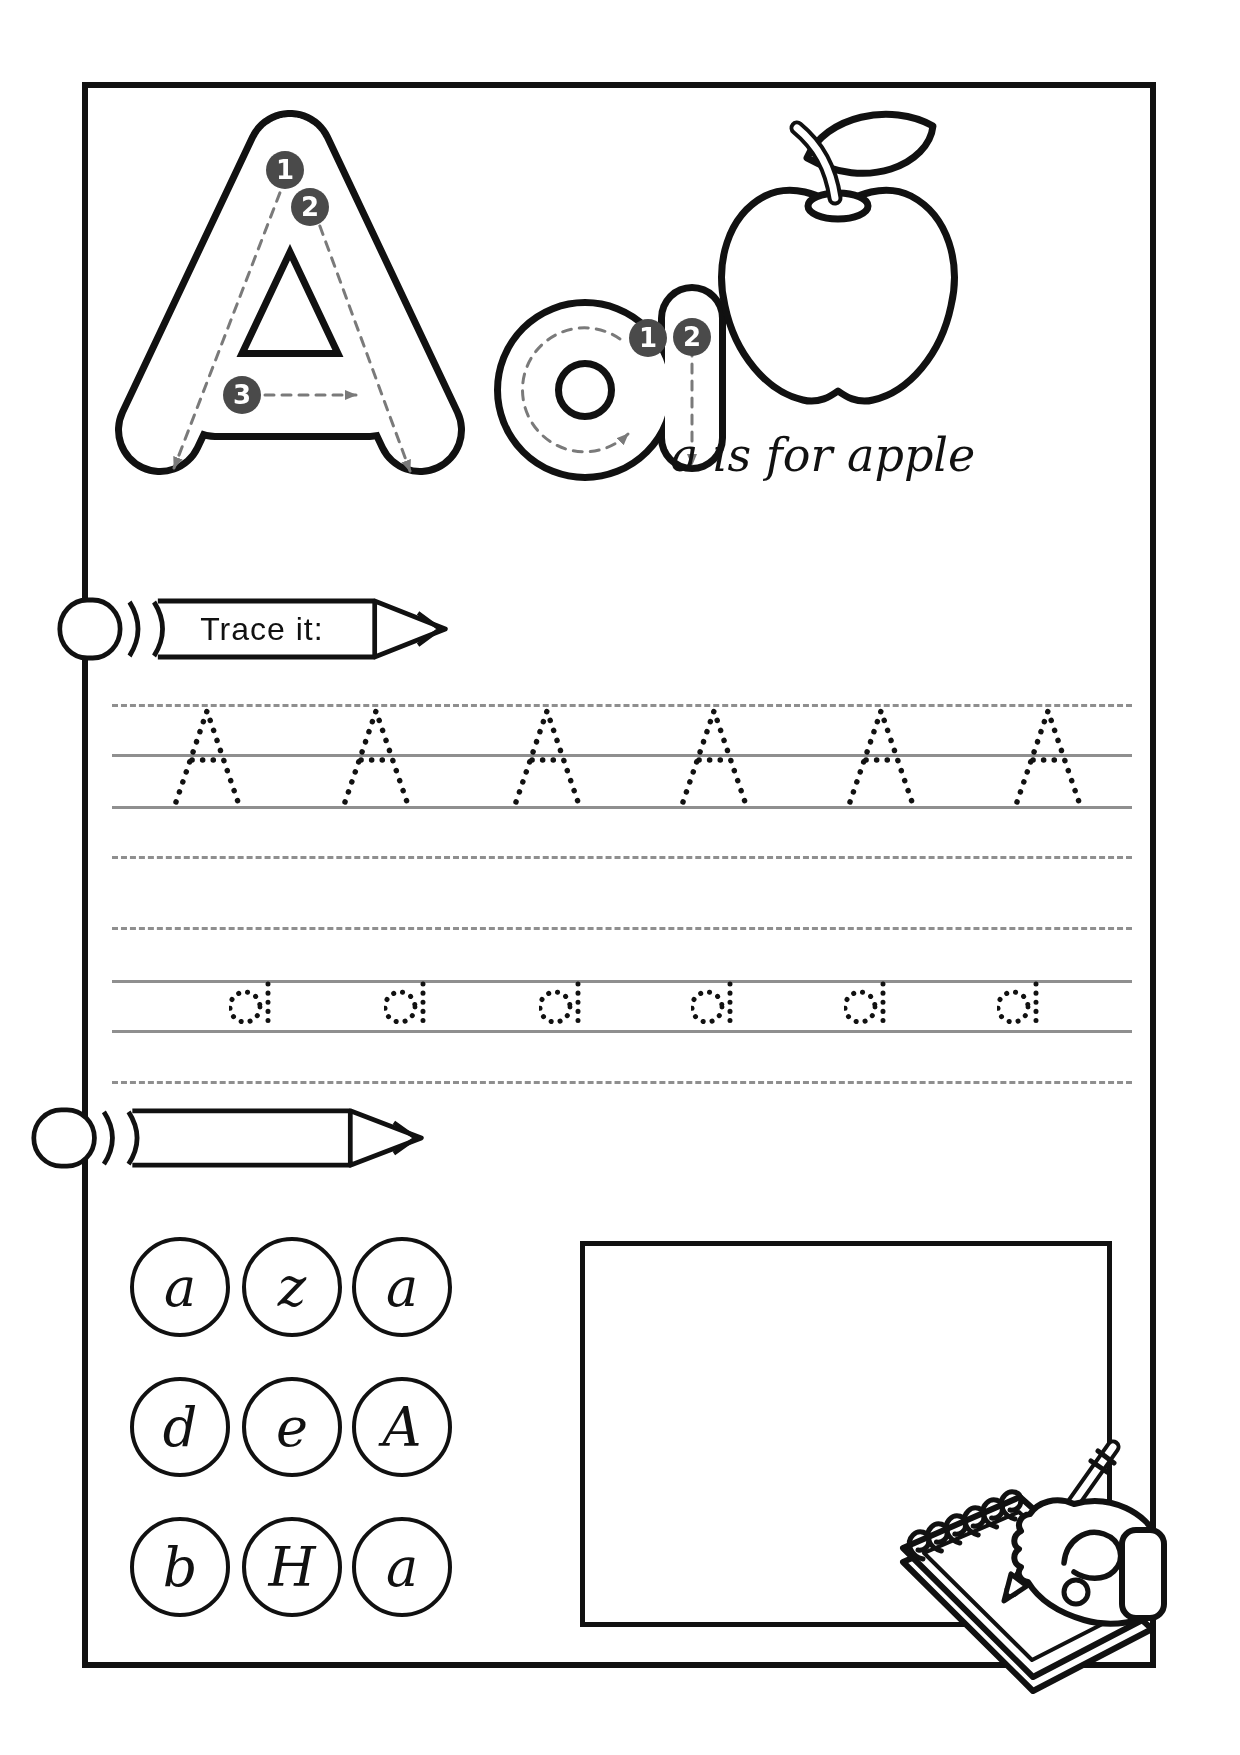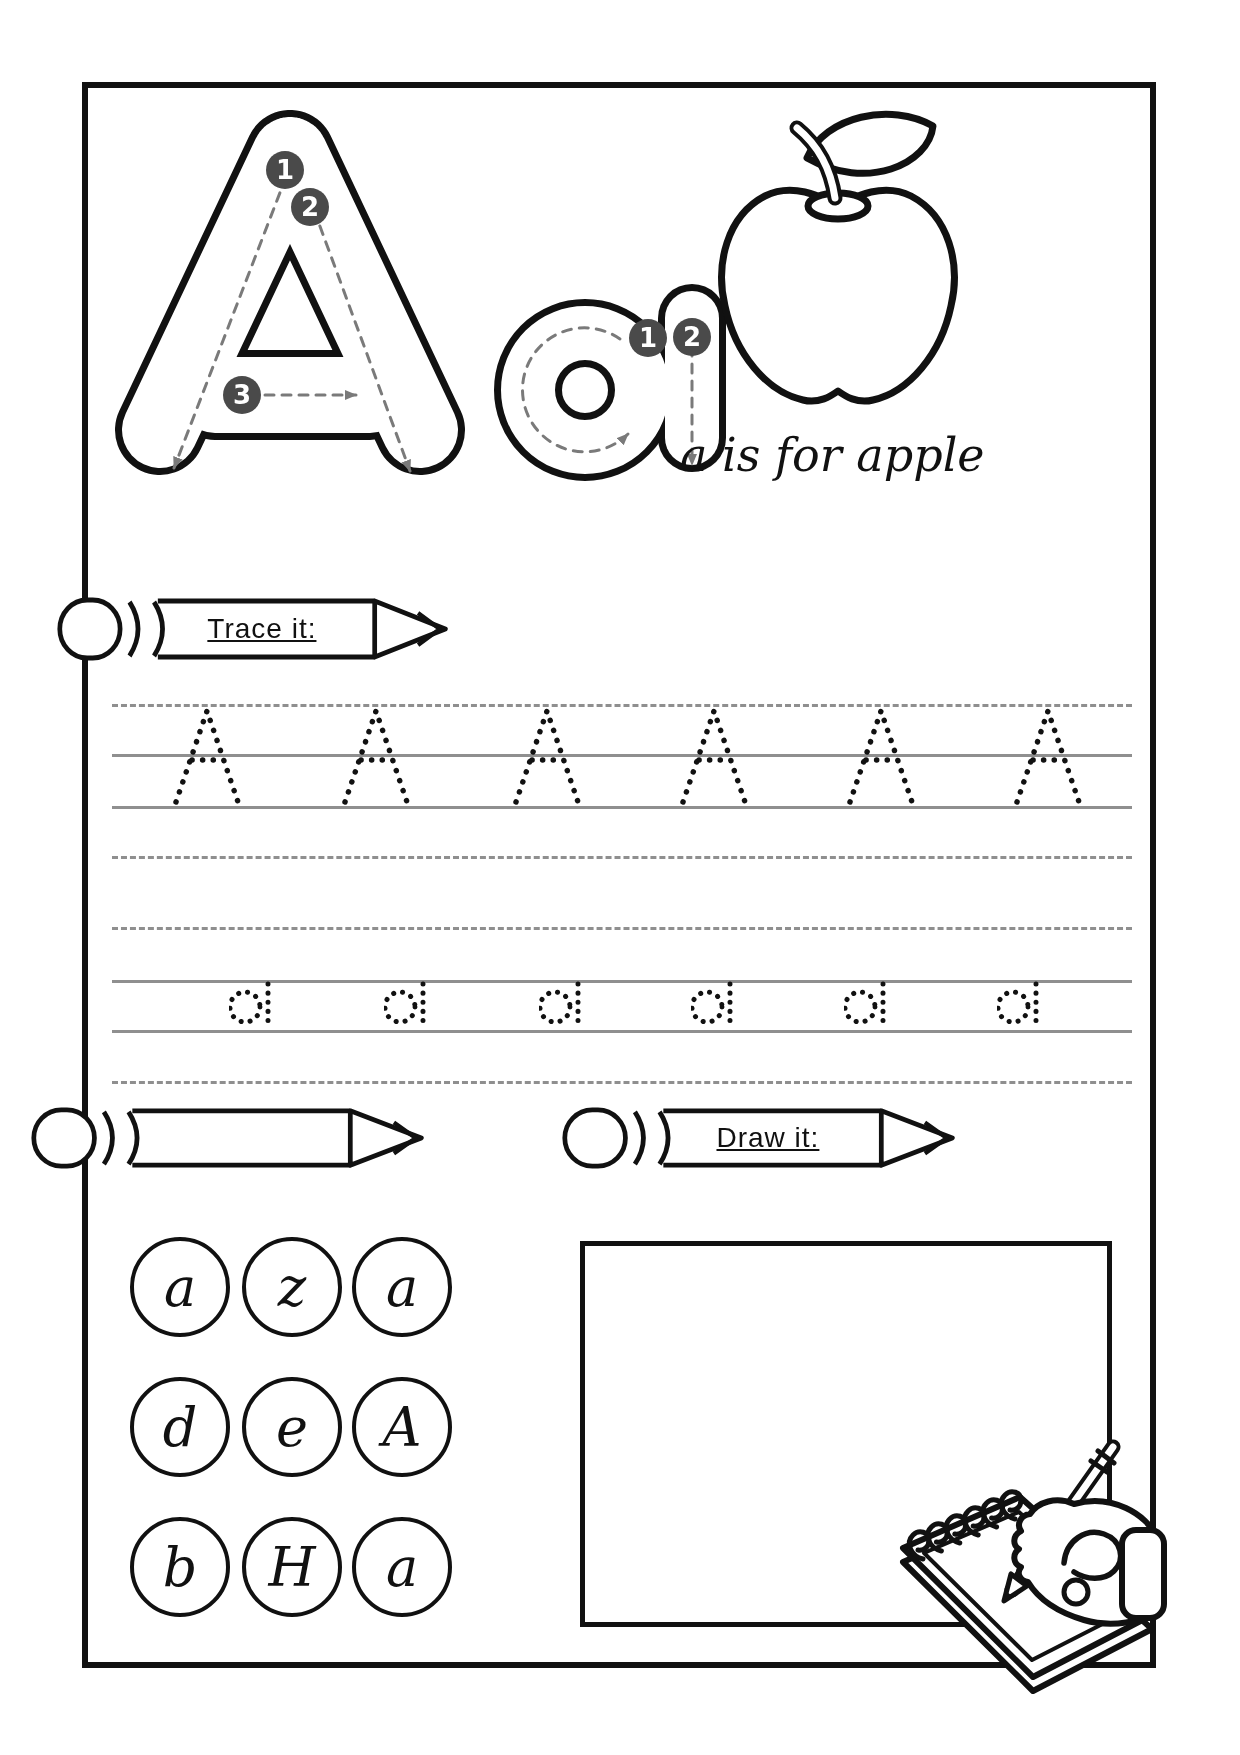--- a/index.html
+++ b/index.html
@@ -8,21 +8,21 @@
   .abs{position:absolute;}
   #page-border{left:82px;top:82px;width:1074px;height:1586px;border:6px solid #111;box-sizing:border-box;}
   .badge{width:38px;height:38px;border-radius:50%;background:#4a4a4a;color:#fff;
          display:flex;align-items:center;justify-content:center;
          font:bold 26px "DejaVu Sans",sans-serif;}
   .caption{font:italic 46px "DejaVu Serif",serif;color:#111;white-space:nowrap;}
   .crayon{height:66px;}
   .crayon svg{position:absolute;left:0;top:0;width:100%;height:100%;}
   .crayon .lbl{position:absolute;left:26%;top:0;width:52%;height:100%;
                display:flex;align-items:center;justify-content:center;
-               font-size:28px;letter-spacing:1px;color:#111;text-decoration:underline;}
+               font-size:32px;letter-spacing:1px;color:#111;}
   .gline{left:112px;width:1020px;height:0;}
   .gdash{border-top:3px dashed #8f8f8f;}
   .gsolid{border-top:3px solid #8f8f8f;}
   .lcircle{width:100px;height:100px;border:4px solid #111;border-radius:50%;box-sizing:border-box;
            display:flex;align-items:center;justify-content:center;background:#fff;}
   .lcircle span{font:italic 54px "DejaVu Serif",serif;color:#111;}
   #draw-box{left:580px;top:1241px;width:532px;height:386px;border:5px solid #111;box-sizing:border-box;background:#fff;}
 </style>
 </head>
 <body>
@@ -74,21 +74,21 @@
       <path stroke-width="7" d="M143,112 C128,92 94,84 70,96 C32,116 20,164 30,206 C40,254 72,292 108,300
                C124,304 136,296 143,291 C150,296 162,304 178,300 C214,292 246,254 256,206
                C266,164 254,116 216,96 C192,84 158,92 143,112 Z"></path>
       <ellipse cx="143" cy="106" rx="30" ry="13" stroke-width="7"></ellipse>
       <path stroke-width="7" d="M112,58 C130,16 196,2 238,26 C234,64 172,92 112,58 Z"></path>
       <path fill="none" stroke="#111" stroke-width="15" d="M140,98 C136,70 124,46 102,28"></path>
       <path fill="none" stroke="#fff" stroke-width="7" d="M140,98 C136,70 124,46 102,28"></path>
     </g>
   </svg>
 
-  <div class="abs caption" style="left:680px;top:428px;width:350px;">a is for apple</div>
+  <div class="abs caption" style="left:648px;top:428px;width:350px;text-align:center">a is for apple</div>
 
   <div class="abs crayon" style="left:56px;top:596px;width:396px">
     <svg viewBox="0 0 420 66" preserveAspectRatio="none">
       <path d="M116,5 L338,5 L338,61 L116,61 Z" fill="#fff"></path>
       <g fill="none" stroke="#111" stroke-width="5" stroke-linejoin="round">
         <path d="M108,5 L338,5 M108,61 L338,61"></path>
         <path d="M104,6 Q122,33 104,60"></path>
         <path d="M78,6 Q96,33 78,60"></path>
         <rect x="4" y="4" width="64" height="58" rx="29" fill="#fff"></rect>
         <path d="M338,5 L413,33 L338,61 Z" fill="#fff"></path>
@@ -170,34 +170,20 @@
         <path d="M108,5 L338,5 M108,61 L338,61"></path>
         <path d="M104,6 Q122,33 104,60"></path>
         <path d="M78,6 Q96,33 78,60"></path>
         <rect x="4" y="4" width="64" height="58" rx="29" fill="#fff"></rect>
         <path d="M338,5 L413,33 L338,61 Z" fill="#fff"></path>
         <path d="M384,17 L407,33 L384,49" stroke-width="4.5"></path>
       </g>
     </svg>
   </div>
 
-  <div class="abs crayon" style="left:561px;top:1106px;width:398px;height:64px">
-    <svg viewBox="0 0 420 66" preserveAspectRatio="none">
-      <path d="M116,5 L338,5 L338,61 L116,61 Z" fill="#fff"></path>
-      <g fill="none" stroke="#111" stroke-width="5" stroke-linejoin="round">
-        <path d="M108,5 L338,5 M108,61 L338,61"></path>
-        <path d="M104,6 Q122,33 104,60"></path>
-        <path d="M78,6 Q96,33 78,60"></path>
-        <rect x="4" y="4" width="64" height="58" rx="29" fill="#fff"></rect>
-        <path d="M338,5 L413,33 L338,61 Z" fill="#fff"></path>
-        <path d="M384,17 L407,33 L384,49" stroke-width="4.5"></path>
-      </g>
-    </svg>
-    <span class="lbl">Draw it:</span>
-  </div>
 
   <div class="abs lcircle" style="left:130px;top:1237px">
       <span>a</span>
     </div>
   <div class="abs lcircle" style="left:242px;top:1237px">
       <span>z</span>
     </div>
   <div class="abs lcircle" style="left:352px;top:1237px">
       <span>a</span>
     </div>

